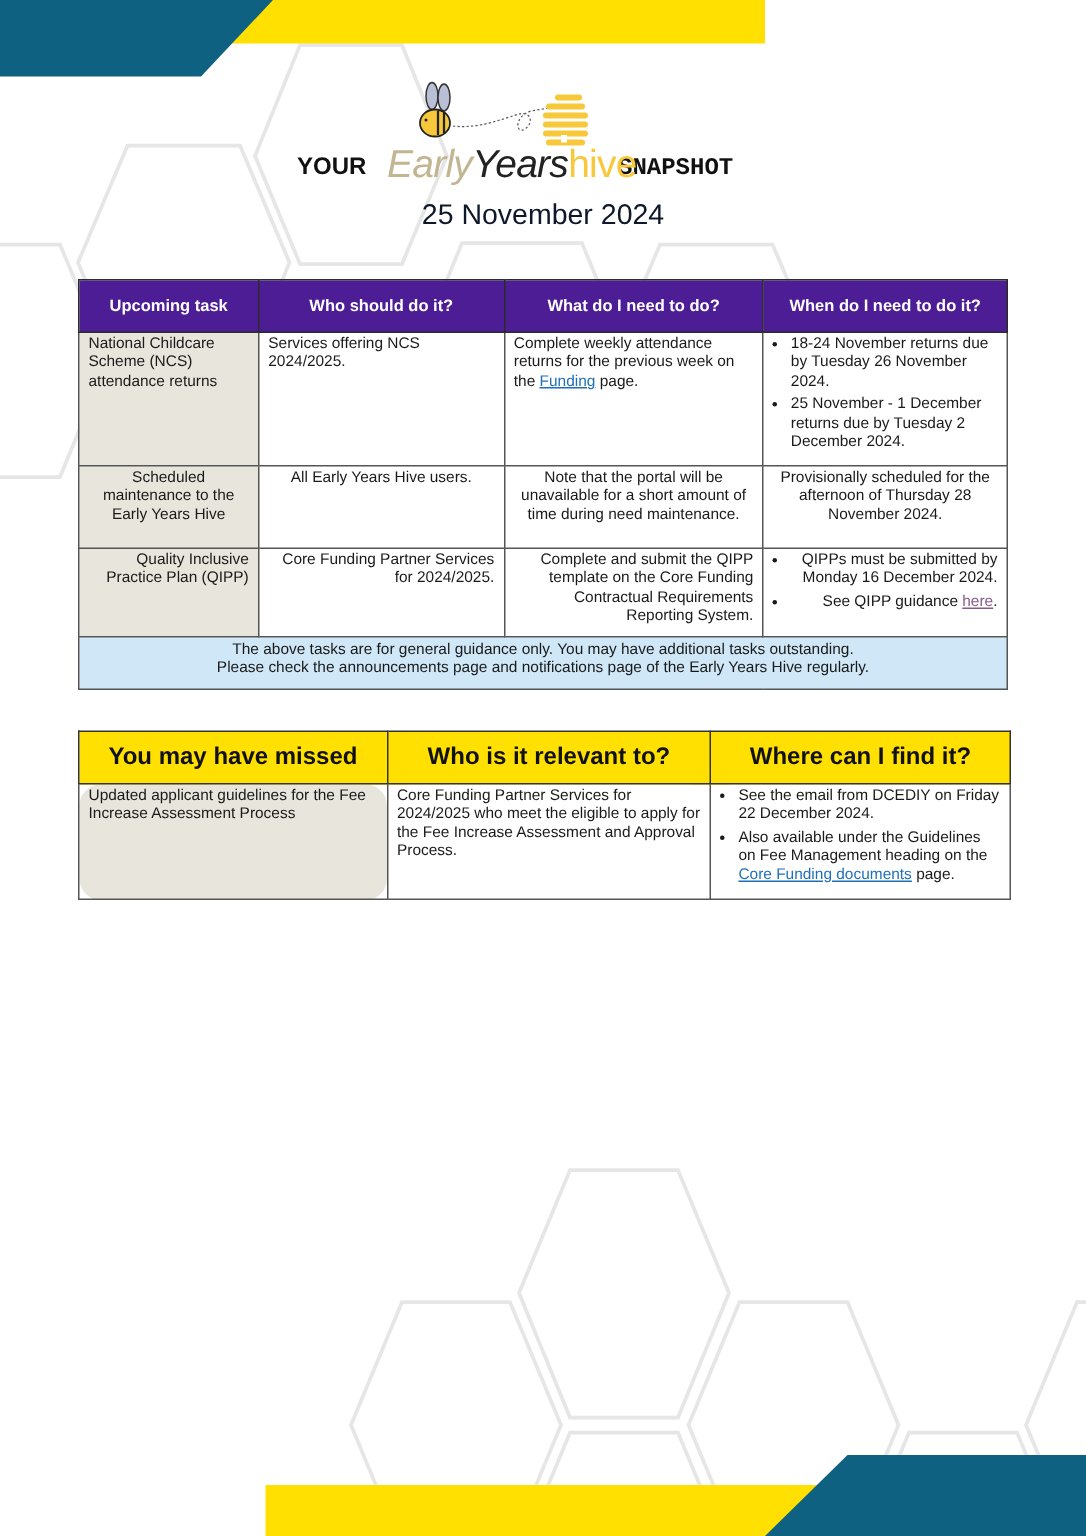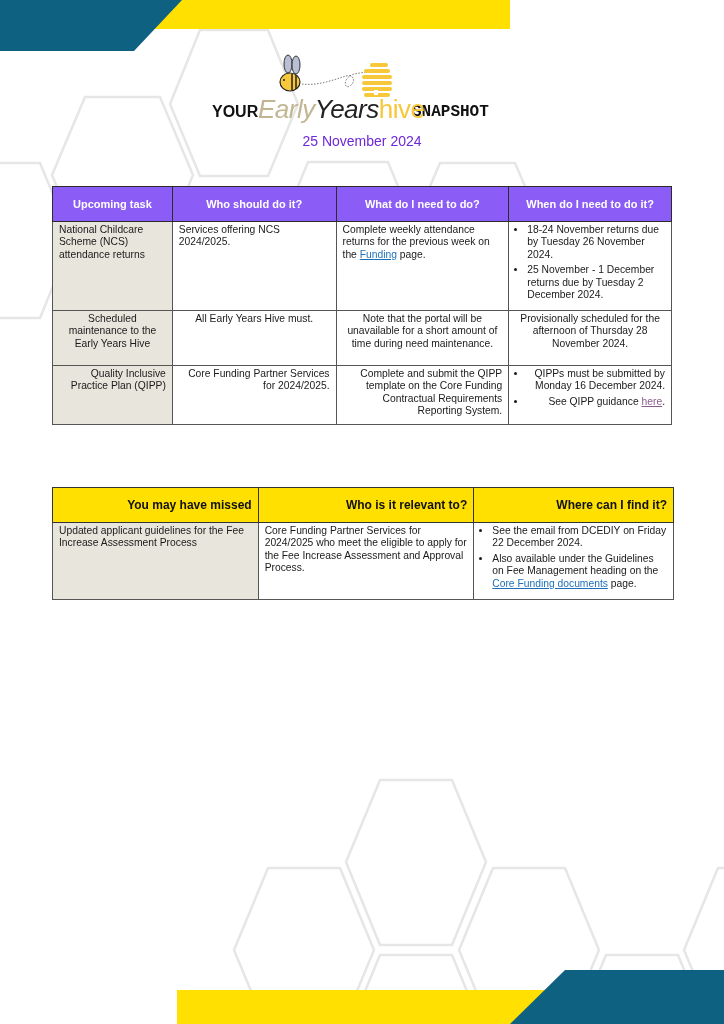--- a/index.html
+++ b/index.html
@@ -4,44 +4,44 @@
 <style>
   html, body { margin:0; padding:0; }
   body {
     width:724px; height:1024px; position:relative; overflow:hidden;
     background:#ffffff;
     font-family:"Liberation Sans", sans-serif;
     color:#1a1a1a;
   }
   .bg-svg { position:absolute; left:0; top:0; width:724px; height:1024px; z-index:0; }
   .title-word { position:absolute; top:103px; font-weight:bold; font-size:16px; color:#111; z-index:2; }
-  .title-your { left:212px; }
+  .title-your { left:198px; }
   .title-snapshot { left:412px;font-family:Liberation Mono, monospace; }
   .logo { position:absolute; left:258px; top:54px; width:150px; height:72px; z-index:2; }
   .logo-text { position:absolute; left:258px; top:94px; font-size:26px; letter-spacing:-0.5px; z-index:3; white-space:nowrap; font-family:Liberation Sans, sans-serif; }
   .logo-early { color:#c2b592; font-style:italic; font-weight:normal; }
   .logo-years { color:#222; font-style:italic; }
   .logo-hive { color:#f7c83a; }
   .date {
     position:absolute; top:133px; left:0; width:724px; text-align:center;
-    font-size:14px; color:#6d28d9; z-index:2;
+    font-size:19px; color:#0f172a; z-index:2;
   }
   table { border-collapse:collapse; position:absolute; z-index:2; font-size:10.3px; line-height:12.4px; }
   td, th { border:1px solid #555; vertical-align:top; padding:2px 6px 2px 6px; }
   .t1 { left:52px; top:186px; width:620px; }
-  .t1 th { background:#8b5cf6; color:#fff; font-weight:bold; font-size:11px; height:30px; vertical-align:middle; text-align:center; border-color:#2b2b2b; }
+  .t1 th { background:#4c1d95; color:#fff; font-weight:bold; font-size:11px; height:30px; vertical-align:middle; text-align:center; border-color:#2b2b2b; }
   .t1 td.task, .t2 td.task { background:#e8e5dc; }
   .t1 td { background:#fff; }
   .t1 tr.r1 td { height:84px; }
   .t1 tr.r2 td { height:50px;text-align:center; }
   .t1 tr.r3 td { height:54px;text-align:right; }
   .t1 td.foot { background:#cfe7f7; text-align:center; padding:3px 6px; height:28px; }
   .t2 { left:52px; top:487px; width:622px; }
-  .t2 th { background:#ffe000; color:#111; font-weight:bold; font-size:12px; height:30px; vertical-align:middle; text-align:right; border-color:#333; }
-  .t2 td { background:#fff; height:72px; }
+  .t2 th { background:#ffe000; color:#111; font-weight:bold; font-size:16px; height:30px; vertical-align:middle; text-align:center; border-color:#333; }
+  .t2 td { background:#fff; height:72px;border-radius:14px; }
   ul { margin:0; padding:0 0 0 12px; }
   li { margin:0 0 3px 0; padding:0; }
   a { color:#1f6fb8; text-decoration:underline; }
   a.visited { color:#8a5a8a; }
 </style>
 </head>
 <body>
 
 <svg class="bg-svg" viewBox="0 0 724 1024" xmlns="http://www.w3.org/2000/svg">
   <g fill="none" stroke="#e6e6e6" stroke-width="2.5">
@@ -118,33 +118,39 @@
       <td><span>Complete weekly attendance returns for the previous week on the </span><a href="#">Funding</a><span> page.</span></td>
       <td>
         <ul>
           <li>18-24 November returns due by Tuesday 26 November 2024.</li>
           <li>25 November - 1 December returns due by Tuesday 2 December 2024.</li>
         </ul>
       </td>
     </tr>
     <tr class="r2">
       <td class="task">Scheduled maintenance to the Early Years Hive</td>
-      <td>All Early Years Hive must.</td>
+      <td>All Early Years Hive users.</td>
       <td>Note that the portal will be unavailable for a short amount of time during need maintenance.</td>
       <td>Provisionally scheduled for the afternoon of Thursday 28 November 2024.</td>
     </tr>
     <tr class="r3">
       <td class="task">Quality Inclusive Practice Plan (QIPP)</td>
       <td>Core Funding Partner Services for 2024/2025.</td>
       <td>Complete and submit the QIPP template on the Core Funding Contractual Requirements Reporting System.</td>
       <td>
         <ul>
           <li>QIPPs must be submitted by Monday 16 December 2024.</li>
           <li><span>See QIPP guidance </span><a href="#" class="visited">here</a><span>.</span></li>
         </ul>
+      </td>
+    </tr>
+    <tr>
+      <td class="foot" colspan="4">
+        <div>The above tasks are for general guidance only. You may have additional tasks outstanding.</div>
+        <div>Please check the announcements page and notifications page of the Early Years Hive regularly.</div>
       </td>
     </tr>
   </tbody>
 </table>
 
 <table class="t2">
   <colgroup>
       <col style="width:206px">
       <col style="width:216px">
       <col style="width:200px">

